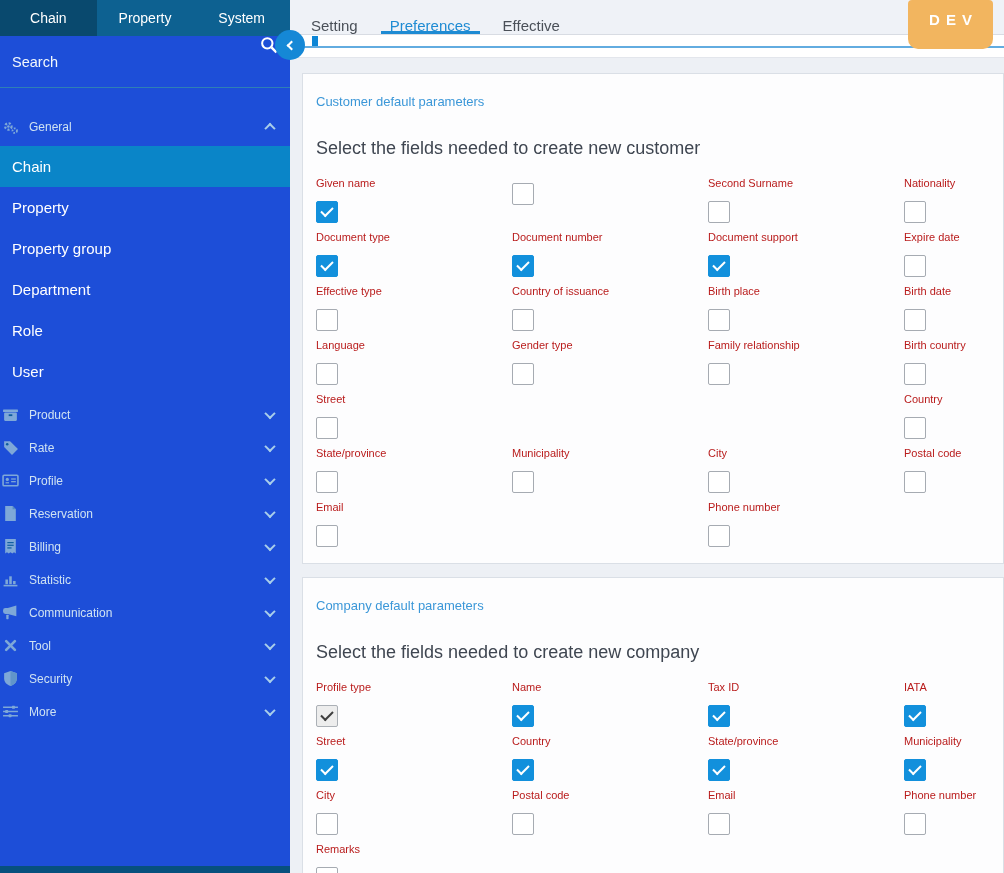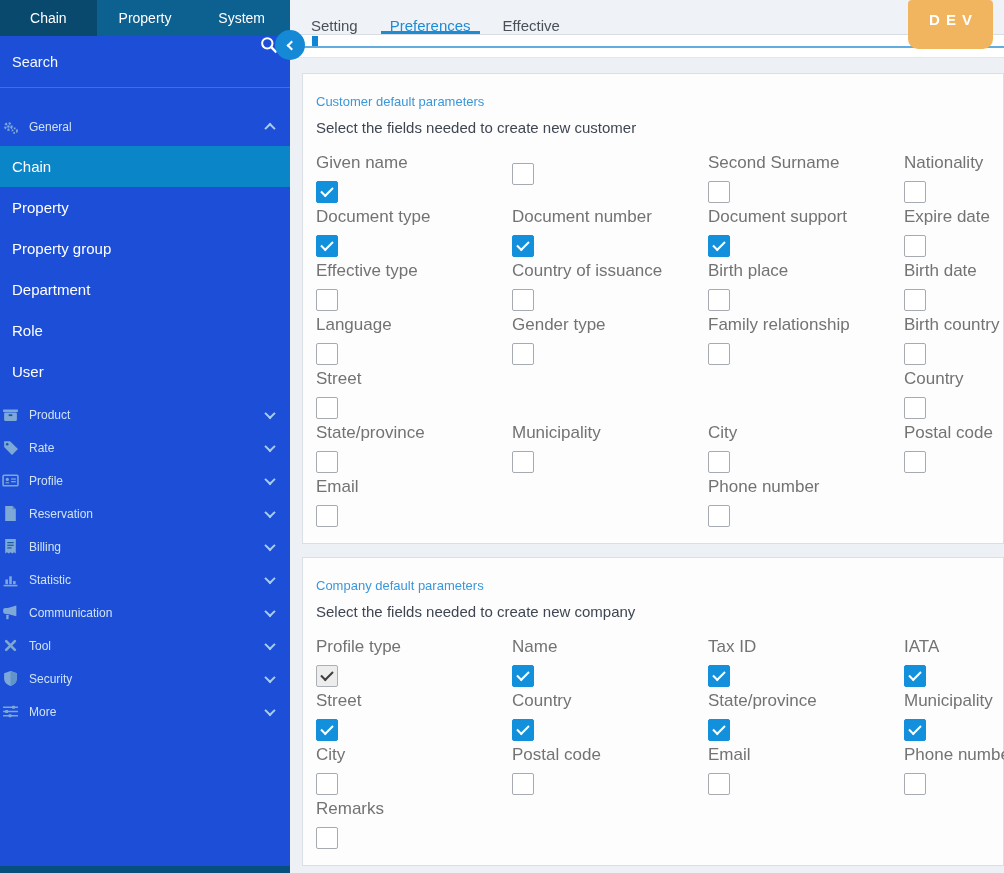--- a/index.html
+++ b/index.html
@@ -110,28 +110,28 @@
   .band-line { position: absolute; left: 0; right: 0; top: 11px; height: 2px; background: #62ACE0; }
   .band-cursor { position: absolute; left: 22px; top: 1px; width: 6px; height: 12px; background: #0D86D6; }
 
   .page { padding: 15px 0 0 12px; }
 
   .card {
     background: #FDFDFE; border: 1px solid #DADFE6;
     padding: 16px 0 11px 13px; margin-bottom: 13px;
   }
   .card-title { color: #3B97D8; font-size: 13px; line-height: 24px; font-weight: normal; }
-  .card-sub { margin-top: 4px; font-size: 15px; line-height: 20px; color: #3F4651; }
+  .card-sub { margin-top: 24px; font-size: 18px; line-height: 20px; color: #3F4651; }
 
   .grid {
     margin-top: 16px;
     display: grid; grid-template-columns: repeat(4, 196px);
   }
   .cell { height: 54px; }
-  .cb-label { font-size: 17px; line-height: 18px; color: #737373; }
+  .cb-label { font-size: 11px; line-height: 18px; color: #b91c1c; }
   .checkbox {
     display: block; position: relative; margin-top: 9px;
     width: 22px; height: 22px; border-radius: 2px;
     background: #FFFFFF; border: 1px solid #A6ABB2; cursor: pointer;
   }
   .checkbox.checked { background: #1290DC; border-color: #1290DC; }
   .checkbox.checked::after {
     content: ""; position: absolute; left: 4px; top: 5px;
     width: 10px; height: 5px;
     border-left: 2px solid #FFFFFF; border-bottom: 2px solid #FFFFFF;

